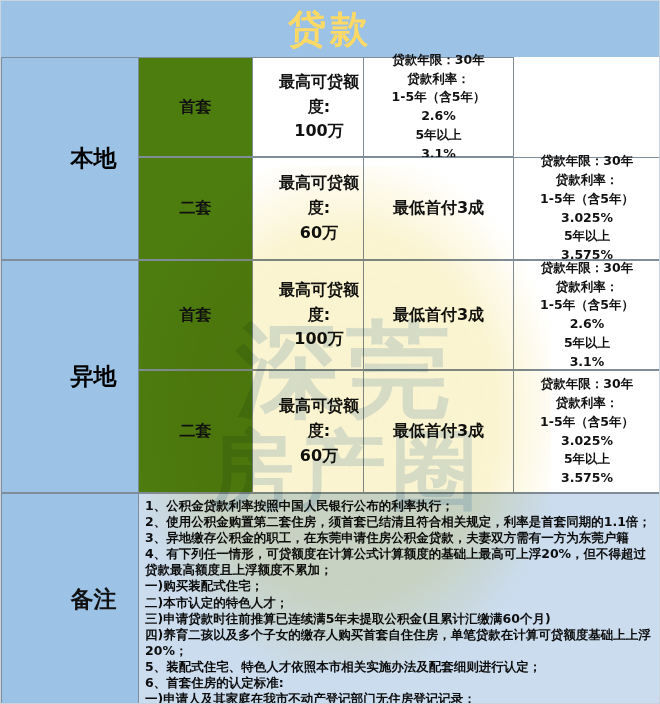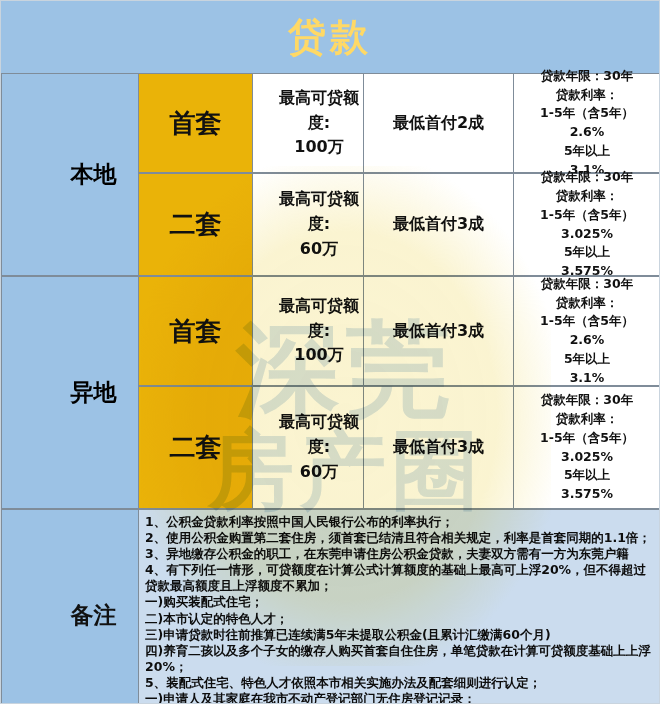--- a/index.html
+++ b/index.html
@@ -6,21 +6,21 @@
   .page{
     position:relative;
     width:660px;height:704px;
     font-family:"DejaVu Sans","Liberation Sans",sans-serif;
     background:#fff;
     overflow:hidden;
     box-sizing:border-box;
     border:1px solid #c9d4de;
   }
   .title-bar{
-    width:100%;height:72px;
+    width:100%;height:56px;
     background:#9cc2e5;
     display:flex;align-items:center;justify-content:center;
     font-size:38px;font-weight:bold;color:#ffd966;
     letter-spacing:4px;
     box-sizing:border-box;
   }
   .grid{
     display:grid;
     grid-template-columns:138px 114px 111px 150px 147px;
     grid-template-rows:100px 103px 110px 123px 212px;
@@ -37,21 +37,21 @@
     color:#111;
   }
   .cell.first-col{border-left:1px solid #7f8c99;padding-left:47px;}
   .region{
     background:#9cc2e5;
     font-size:23px;font-weight:bold;color:#000;
   }
   .region-local{grid-column:1;grid-row:1/3;}
   .region-remote{grid-column:1;grid-row:3/5;}
   .notes-label{grid-column:1;grid-row:5;background:#9cc2e5;font-size:23px;font-weight:bold;}
-  .type-cell{background:#eab308;font-size:26px;font-weight:bold;text-align:center;}
+  .type-cell{background:#4d7c0f;font-size:16px;font-weight:bold;text-align:center;}
   .data-cell{background:#ffffff;font-weight:bold;}
   .amount-cell{font-size:16px;line-height:1.55;flex-direction:column;padding-left:22px;}
   .down-cell{font-size:16px;}
   .rate-cell{font-size:12.5px;line-height:1.5;flex-direction:column;}
   .rate-cell div{white-space:nowrap;}
   .notes-cell{
     grid-column:2/6;grid-row:5;
     background:#cbdcee;
     display:block;text-align:left;
     padding:4px 6px 2px 6px;
@@ -92,21 +92,20 @@
 
     <div class="cell region region-local first-col">本地</div>
     <div class="cell notes-label first-col">备注</div>
     <div class="cell region region-remote first-col">异地</div>
 
     <div class="cell type-cell" style="grid-row:1">首套</div>
     <div class="cell data-cell amount-cell" style="grid-row:1">
       <div>最高可贷额度:</div>
       <div>100万</div>
     </div>
-    <div class="cell data-cell down-cell" style="grid-row:1">最低首付2成</div>
     <div class="cell data-cell rate-cell" style="grid-row:1">
       <div>贷款年限：30年</div>
       <div>贷款利率：</div>
       <div>1-5年（含5年）</div>
       <div>2.6%</div>
       <div>5年以上</div>
       <div>3.1%</div>
     </div>
 
     <div class="cell type-cell" style="grid-row:2">二套</div>
@@ -158,20 +157,21 @@
       <ul>
         <li>1、公积金贷款利率按照中国人民银行公布的利率执行；</li>
         <li>2、使用公积金购置第二套住房，须首套已结清且符合相关规定，利率是首套同期的1.1倍；</li>
         <li>3、异地缴存公积金的职工，在东莞申请住房公积金贷款，夫妻双方需有一方为东莞户籍</li>
         <li>4、有下列任一情形，可贷额度在计算公式计算额度的基础上最高可上浮20%，但不得超过贷款最高额度且上浮额度不累加；</li>
         <li>一)购买装配式住宅；</li>
         <li>二)本市认定的特色人才；</li>
         <li>三)申请贷款时往前推算已连续满5年未提取公积金(且累计汇缴满60个月)</li>
         <li>四)养育二孩以及多个子女的缴存人购买首套自住住房，单笔贷款在计算可贷额度基础上上浮20%；</li>
         <li>5、装配式住宅、特色人才依照本市相关实施办法及配套细则进行认定；</li>
+        <li>6、首套住房的认定标准:</li>
         <li>一)申请人及其家庭在我市不动产登记部门无住房登记记录；</li>
 
       </ul>
     </div>
   </div>
 
   <div class="watermark">
     <div class="wm-line wm-top">深莞</div>
     <div class="wm-line wm-bottom">房产圈</div>
   </div>

